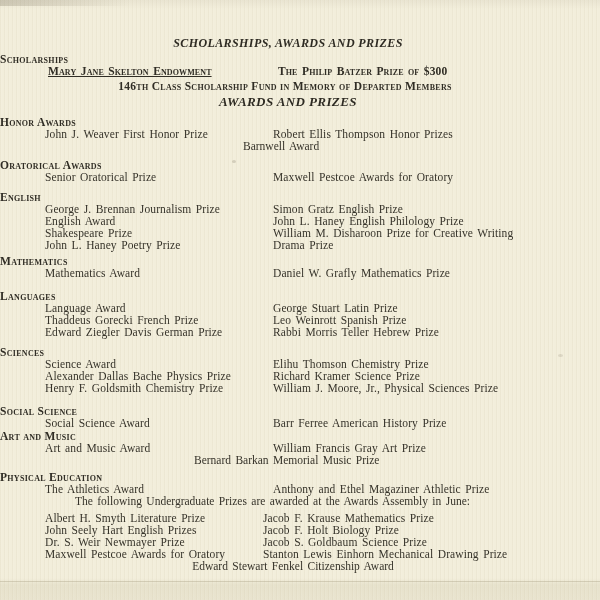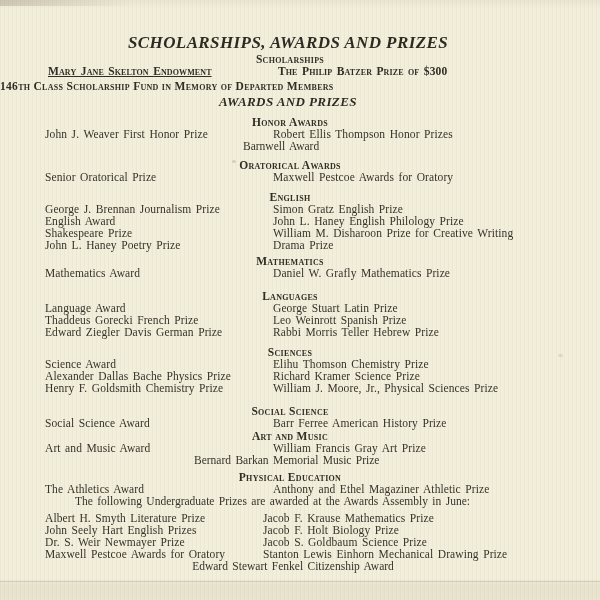--- a/index.html
+++ b/index.html
@@ -13,45 +13,45 @@
     font-size:11.5px;
     background-color:#f2eedb;
     background-image:
       repeating-linear-gradient(90deg, rgba(203,193,162,0.14) 0 1px, rgba(255,255,255,0.06) 1px 2px, rgba(0,0,0,0) 2px 4px),
       linear-gradient(180deg,#e9e4d1 0,#f2eedb 9px,#f2eedb 578px,#e7e2cc 585px,#e9e4cf 100%);
   }
   .content{padding-top:33px;}
   .title{
     text-align:center;
     padding-right:24px;
-    font-size:17px;line-height:20px;
+    font-size:12px;line-height:20px;
     font-weight:bold;font-style:italic;
     letter-spacing:0.4px;
     color:#2e2b23;
   }
   .subtitle{
     text-align:center;
     padding-right:24px;
     font-size:13px;line-height:18px;
     margin-top:1px;
     font-weight:bold;font-style:italic;
     letter-spacing:0.4px;
     color:#2e2b23;
   }
   .sc{font-variant:small-caps;font-weight:bold;letter-spacing:0.3px;color:#302d25;}
   .heading{
     font-variant:small-caps;font-weight:bold;letter-spacing:0.3px;color:#302d25;
-    text-align:center;padding-right:20px;line-height:12px;
+    text-align:left;padding-right:20px;line-height:12px;
   }
   .row{display:flex;padding-left:45px;line-height:12px;word-spacing:1.5px;letter-spacing:0.1px;}
   .row .cl{flex:0 0 228px;}
   .row.b .cl{flex:0 0 218px;}
   .row.sch{padding-left:48px;}
   .row.sch .cl{flex:0 0 230px;text-decoration:underline;}
-  .centerline{text-align:left;padding-right:30px;line-height:12px;}
+  .centerline{text-align:center;padding-right:30px;line-height:12px;}
   .indent-barnwell{padding-left:243px;line-height:12px;word-spacing:1.5px;}
   .indent-bernard{padding-left:194px;line-height:12px;word-spacing:1.5px;}
   .note{padding-left:75px;line-height:12px;word-spacing:1.5px;}
   .fenkel{text-align:center;padding-right:14px;line-height:12px;word-spacing:1.5px;}
   .mt1{margin-top:1px;}.mt3{margin-top:3px;}.mt4{margin-top:4px;}
   .mt5{margin-top:5px;}.mt6{margin-top:11px;}.mt7{margin-top:7px;}.mt8{margin-top:8px;}
   .edge-line{position:absolute;left:0;right:0;top:581px;height:1px;background:rgba(150,140,110,0.30);}
   .top-smudge{position:absolute;top:0;left:0;width:130px;height:6px;
     background:linear-gradient(90deg,rgba(120,112,92,0.28),rgba(120,112,92,0));}
   .spot1{position:absolute;left:232px;top:160px;width:4px;height:3px;border-radius:50%;background:rgba(120,112,92,0.25);}

